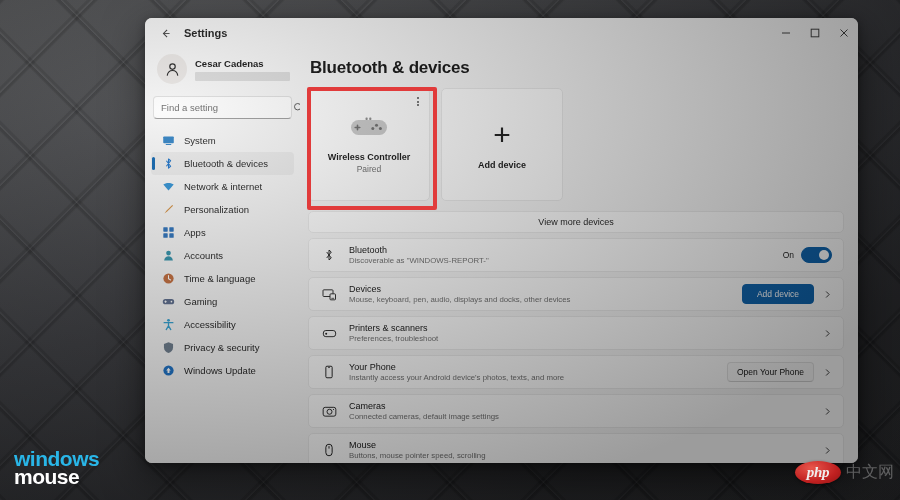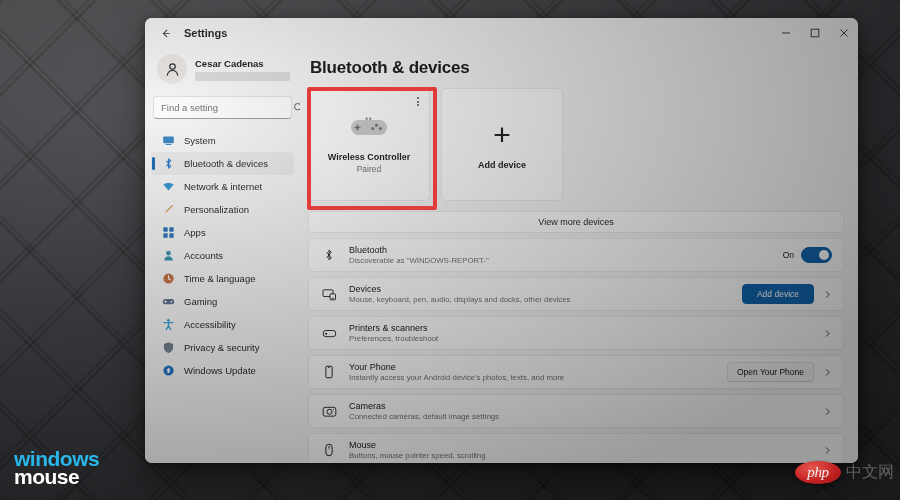--- a/index.html
+++ b/index.html
@@ -78,21 +78,21 @@
   #php-mark .oval {
     width: 46px; height: 23px;
     border-radius: 50%;
     background: radial-gradient(ellipse at 36% 30%, #e8564c 0%, #c02020 60%, #8e1414 100%);
     display: flex; align-items: center; justify-content: center;
     box-shadow: 0 1px 3px rgba(0,0,0,0.5);
   }
   #php-mark .oval span {
     font-family: "Liberation Serif", serif;
     font-style: italic;
-    font-weight: normal;
+    font-weight: bold;
     font-size: 15px;
     color: #f0eeee;
     letter-spacing: -0.3px;
   }
   #php-mark .cn {
     font-size: 16px;
     color: rgba(210,210,210,0.38);
     white-space: nowrap;
   }
 

